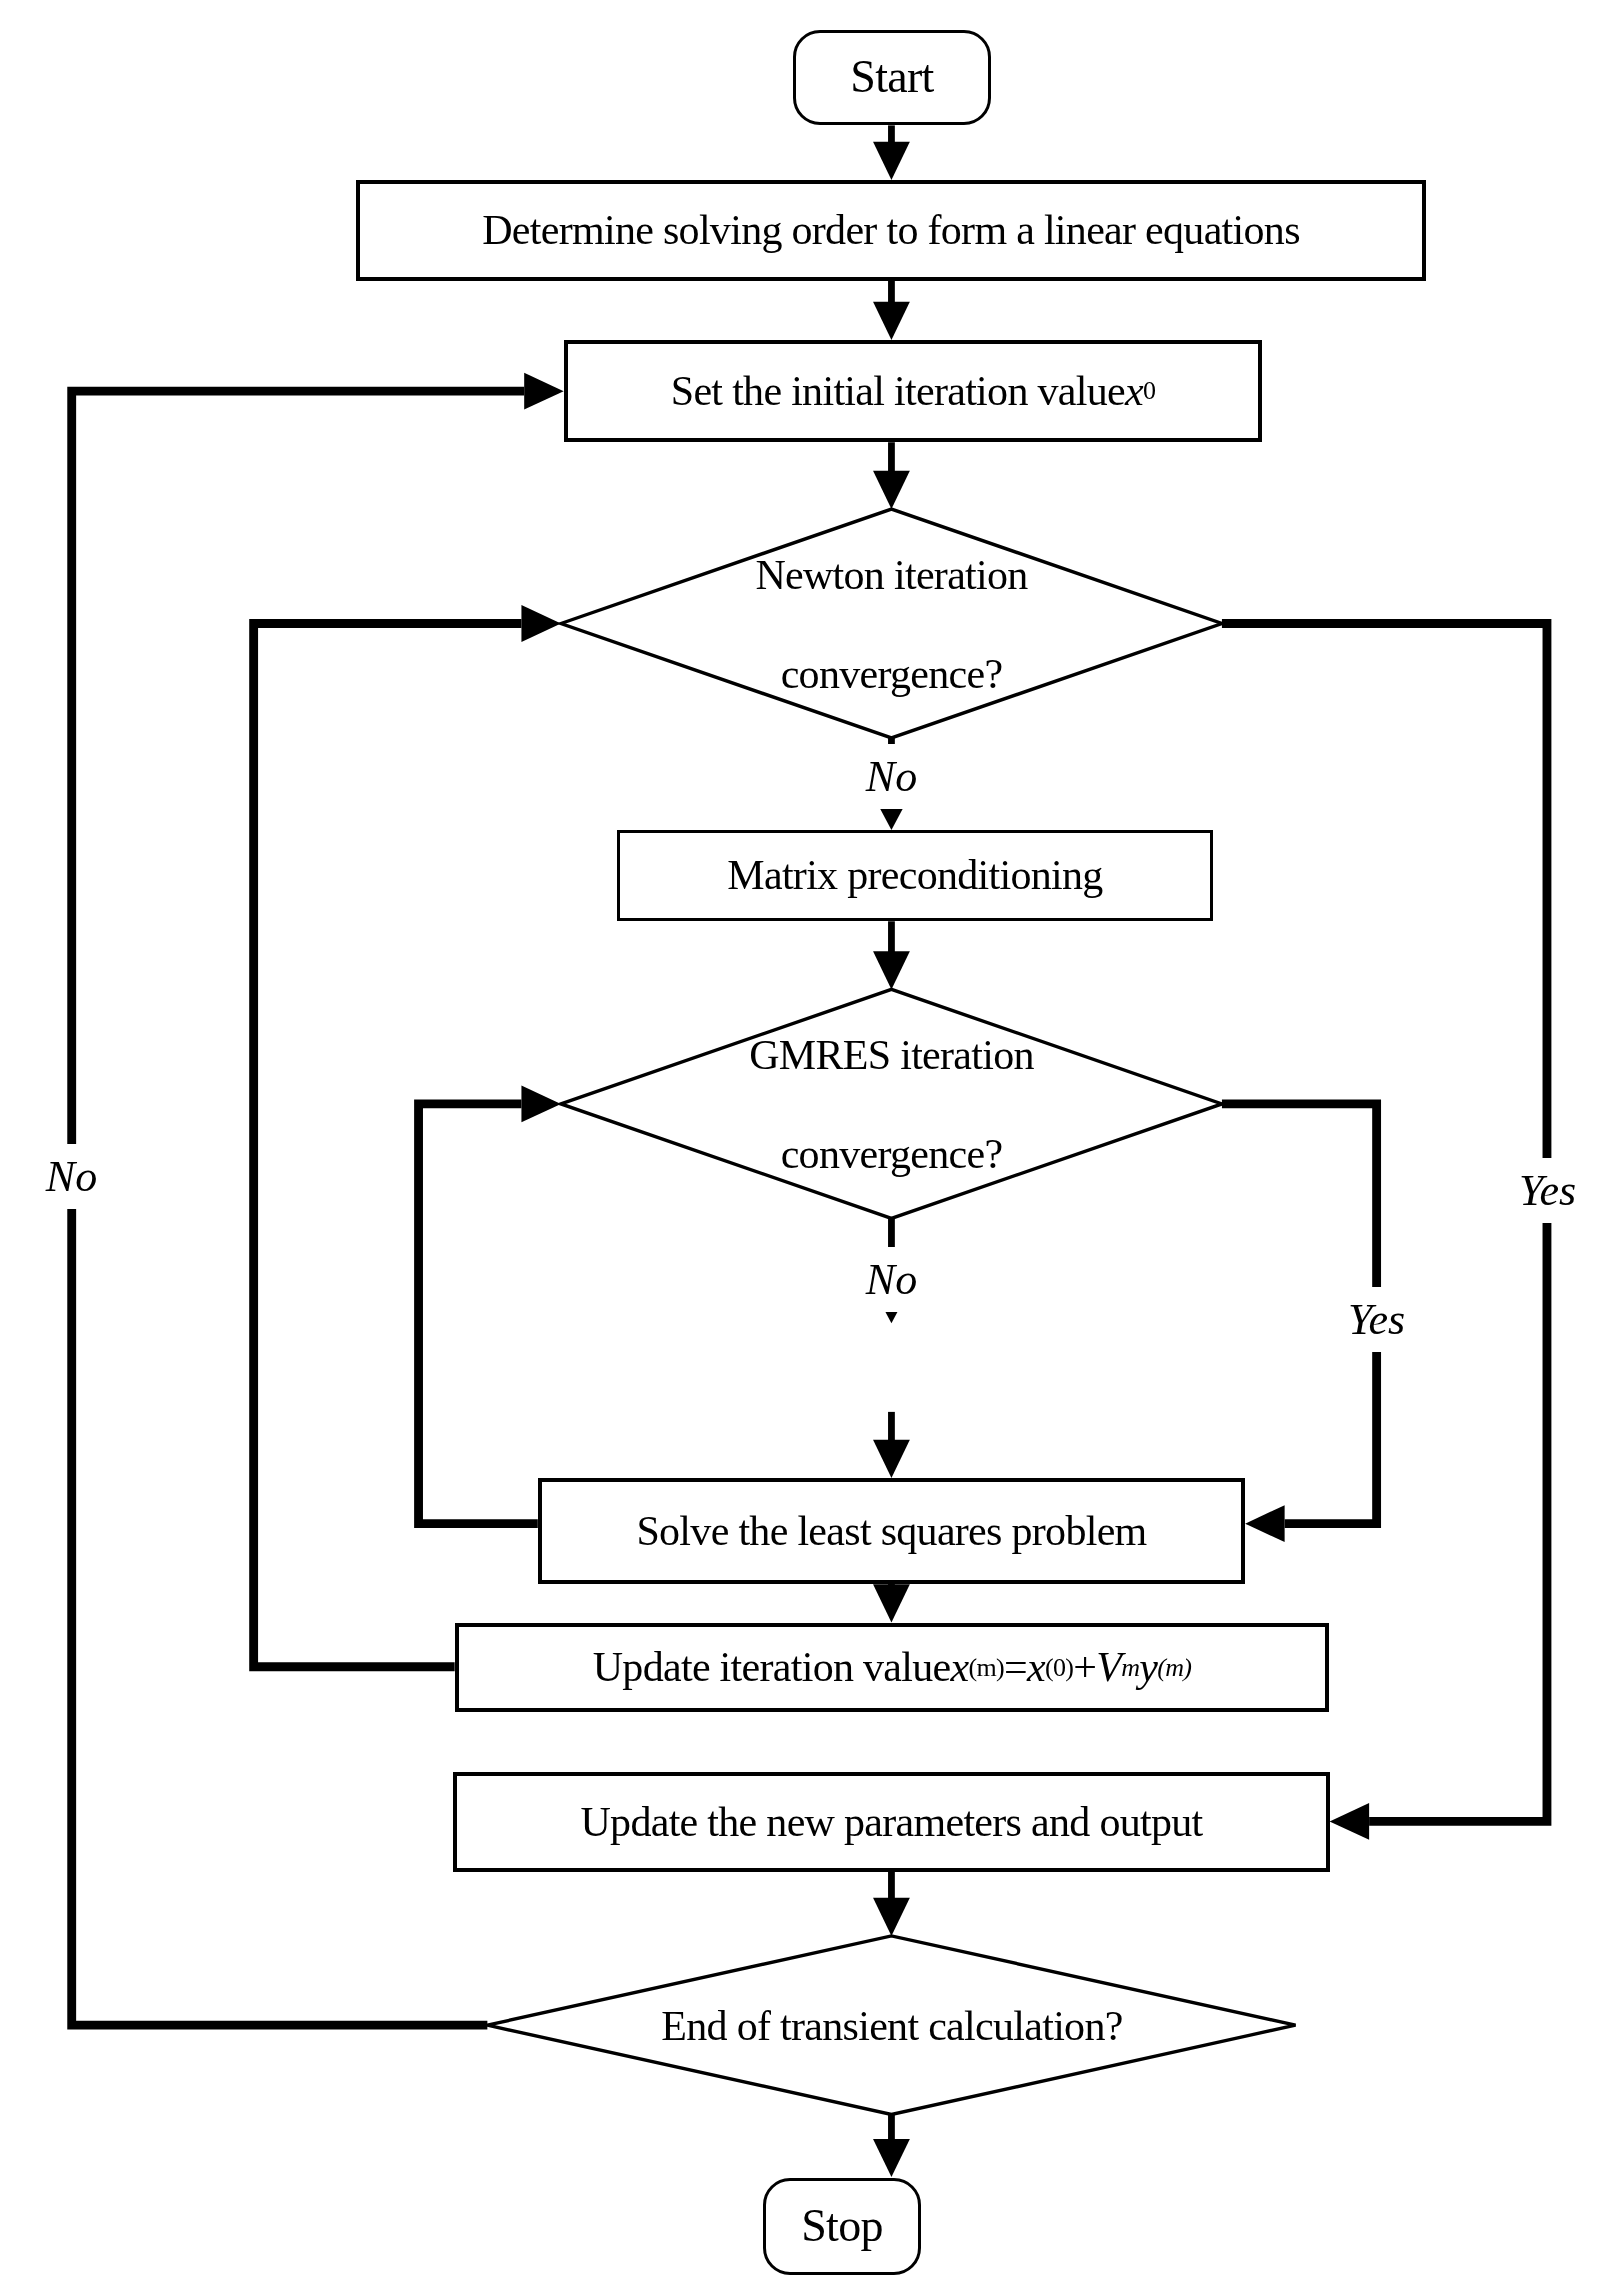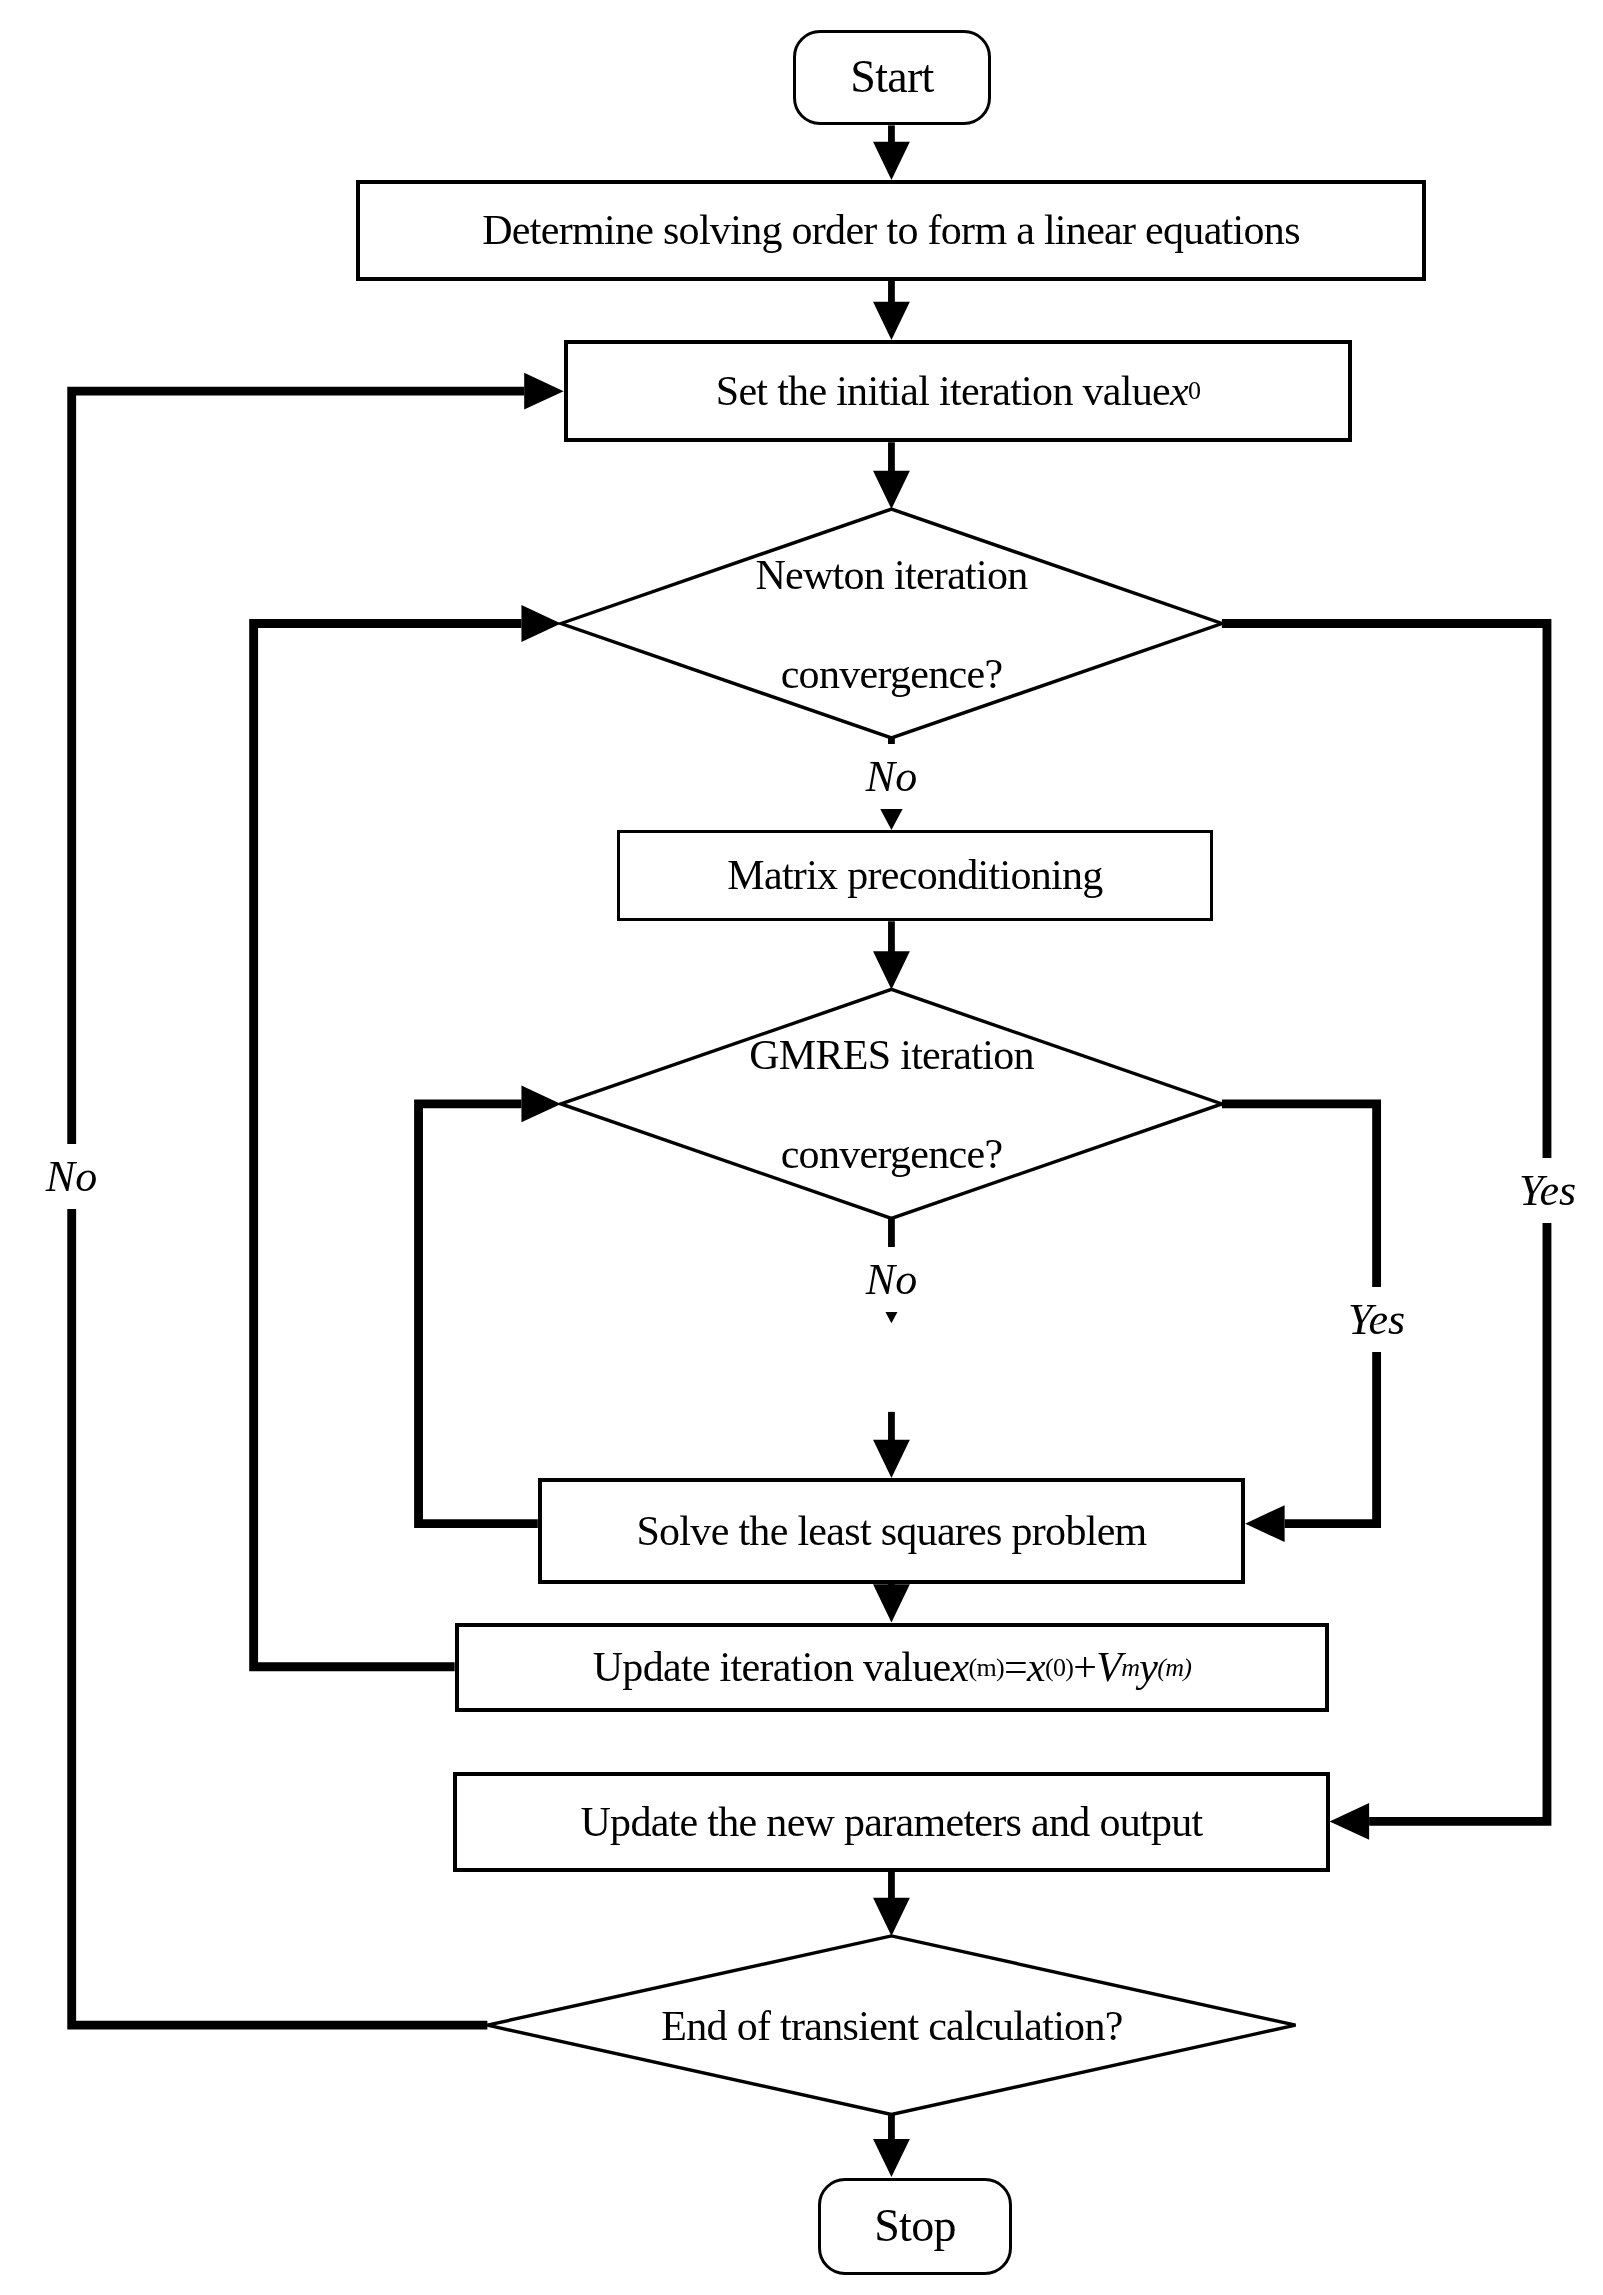--- a/index.html
+++ b/index.html
@@ -72,21 +72,21 @@
       <polygon points="765,1593 765,1647 823,1620"></polygon>
       <polygon points="2009,2646 2009,2700 1951,2673"></polygon>
       <polygon points="1885,2209 1885,2263 1827,2236"></polygon>
     </g>
   </svg>
 
   <div class="node terminal" style="left:793px;top:30px;width:198px;height:95px;">Start</div>
 
   <div class="node" style="left:356px;top:180px;width:1070px;height:101px;">Determine solving order to form a linear equations</div>
 
-  <div class="node" style="left:564px;top:340px;width:788px;height:102px;">
+  <div class="node" style="left:564px;top:340px;width:698px;height:102px;">
       <span>Set the initial iteration value </span>
       <span class="it">x</span>
       <span class="sup">0</span>
     </div>
 
   <div class="dlabel" style="left:653px;top:551px;width:477px;height:147px;">
     <div>Newton iteration</div>
     <div>convergence?</div>
   </div>
 
@@ -111,21 +111,21 @@
       <span class="it">V</span>
       <span class="it sub">m</span>
       <span class="it">y</span>
       <span class="it sup">(m)</span>
     </div>
 
   <div class="node" style="left:453px;top:1772px;width:877px;height:100px;">Update the new parameters and output</div>
 
   <div class="endlabel" style="left:551px;top:1992px;width:682px;height:68px;">End of transient calculation?</div>
 
-  <div class="node terminal" style="left:818px;top:2178px;width:194px;height:97px;">Stop</div>
+  <div class="node terminal" style="left:763px;top:2178px;width:158px;height:97px;">Stop</div>
 
   <div class="elabel" style="left:844px;top:744px;width:95px;height:65px;">No</div>
   <div class="elabel" style="left:844px;top:1247px;width:95px;height:65px;">No</div>
   <div class="elabel" style="left:24px;top:1144px;width:95px;height:65px;">No</div>
   <div class="elabel" style="left:1486px;top:1158px;width:123px;height:65px;">Yes</div>
   <div class="elabel" style="left:1315px;top:1287px;width:123px;height:65px;">Yes</div>
 
 </div>
 
 

